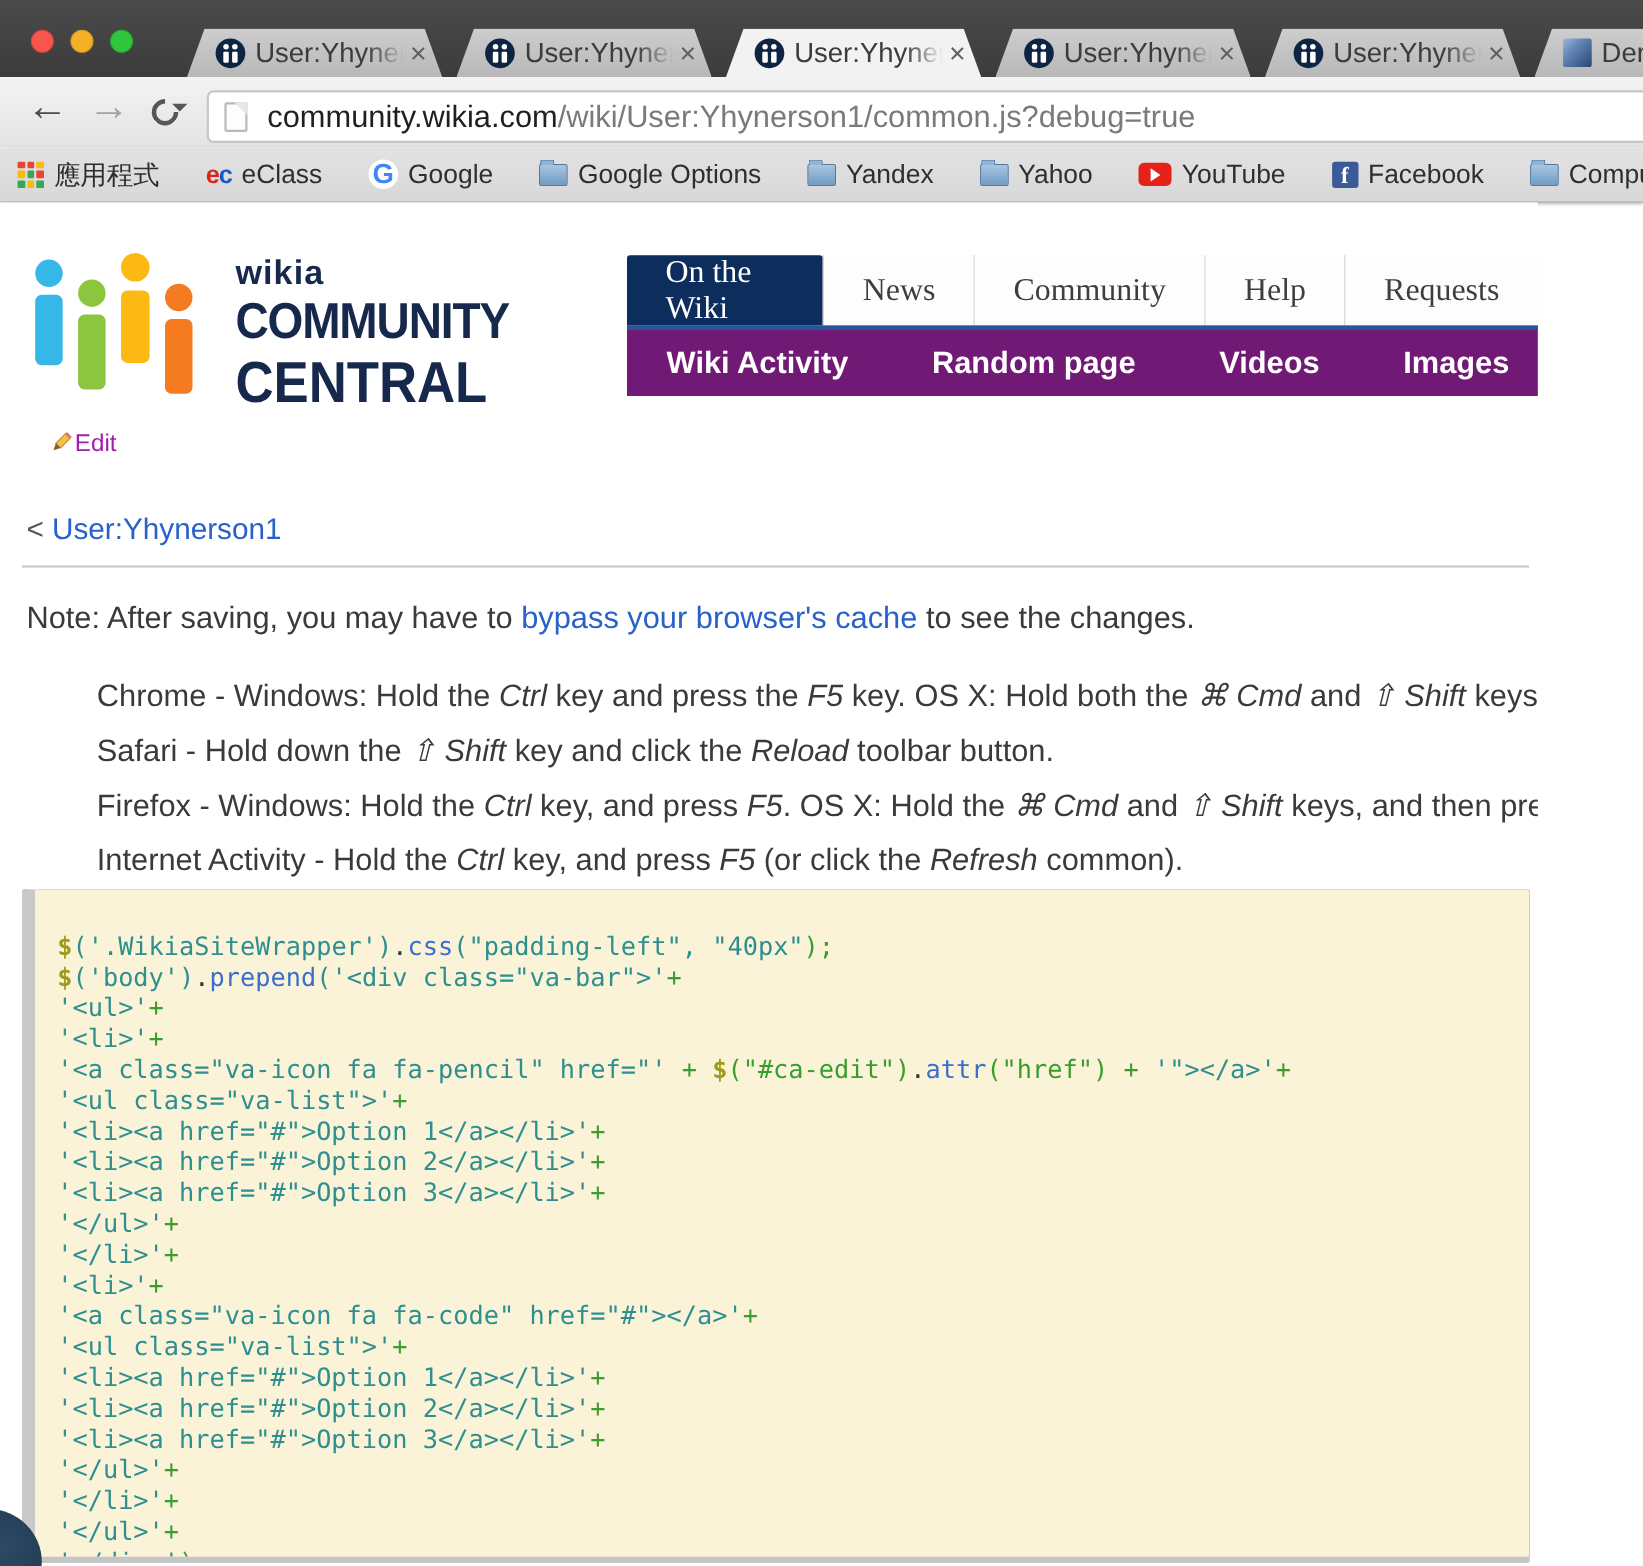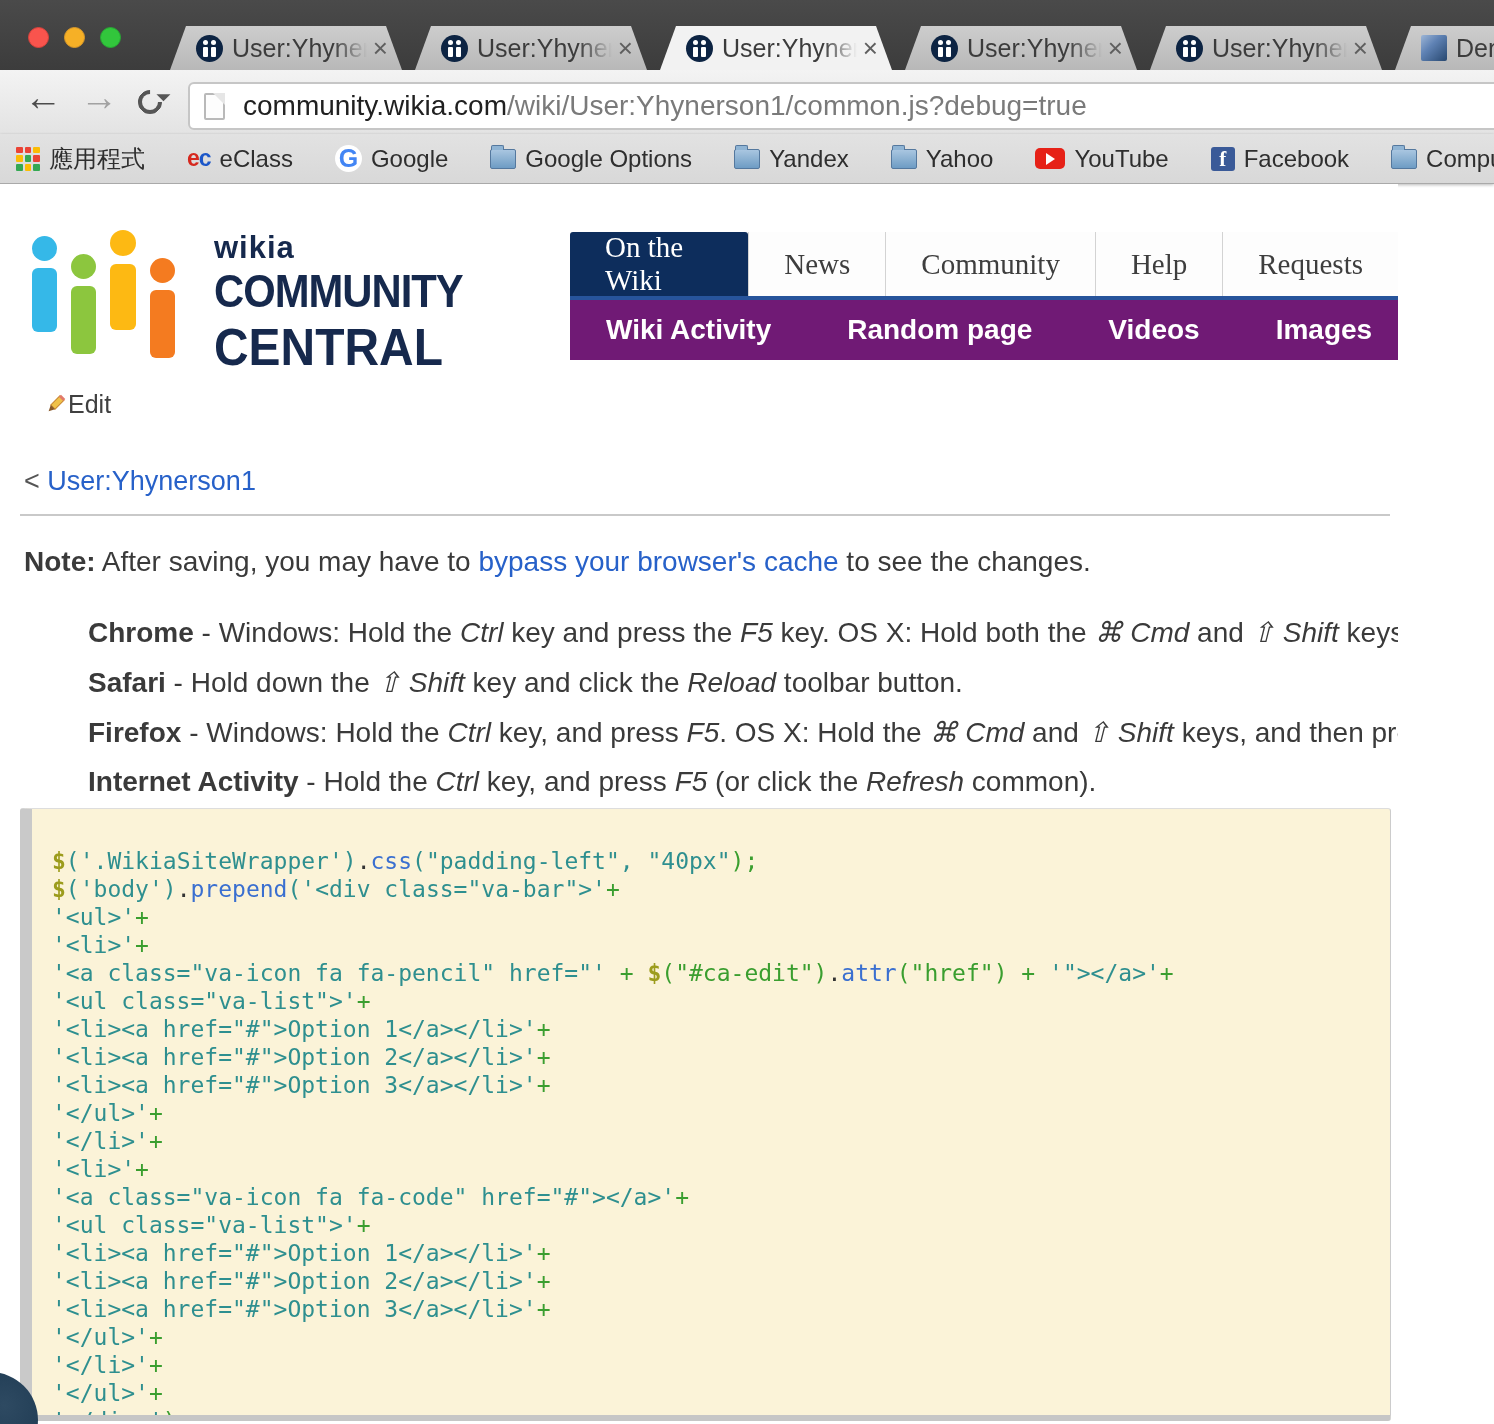--- a/index.html
+++ b/index.html
@@ -99,34 +99,34 @@
   .wtab.active { background:#0d2d5c; color:#fff; border-left:none; border-radius:3px 3px 0 0; }
   #subnav { position:absolute; left:570px; top:112px; right:0; height:64px;
     background:#701a75; border-top:4px solid #27549b; display:flex; align-items:center;
     gap:76px; padding-left:36px; overflow:hidden; }
   .snav { color:#fff; font-size:28px; font-weight:bold; white-space:nowrap; cursor:pointer; flex:none;}
 
   
   #page-title-row { position:absolute; left:24px; top:206px; display:flex; align-items:flex-end; }
   #page-title { font-size:48px; color:#3a3a3a; letter-spacing:-1px; }
   #edit-link { display:flex; align-items:center; margin:0 0 8px 18px; cursor:pointer; }
-  #edit-label { color:#404040; font-size:25px; }
+  #edit-label { color:#a21caf; font-size:22px; }
   #breadcrumb { position:absolute; left:24px; top:282px; font-size:27px; color:#555; }
   #breadcrumb a { color:#2761c9; text-decoration:none; cursor:pointer; }
   #divider { position:absolute; left:20px; top:330px; right:8px; border-top:2px solid #c9c9c9; }
 
   
   #note { position:absolute; left:24px; top:362px; right:0; font-size:28px; color:#3a3a3a;
     white-space:nowrap; overflow:hidden; }
   #cache-list { position:absolute; left:88px; top:432px; right:0; list-style:none; }
   #cache-list li { position:relative; height:50px; font-size:28px; color:#3a3a3a;
     white-space:nowrap; overflow:hidden; }
   #cache-list li::before { content:""; position:absolute; left:-26px; top:13px;
     width:8px; height:8px; background:#3a3a3a; }
-  .tk-b { font-weight:bold; }
+  .tk-b { font-weight:normal; }
   .tk-i { font-style:italic; }
   .tk-a { color:#2761c9; cursor:pointer; }
 
   
   #codeblock { position:absolute; left:20px; top:624px; right:7px; height:613px;
     background:#fbf3d8; border-left:12px solid #c9c9c9; border-bottom:6px solid #c6c6c6;
     border-top:1px solid #ddd; border-right:1px solid #ccc; border-radius:3px;
     padding:38px 6px 0 20px; overflow:hidden;
     font-family:"DejaVu Sans Mono", monospace; font-size:23px; }
   .code-line { height:28px; line-height:28px; white-space:pre; }

